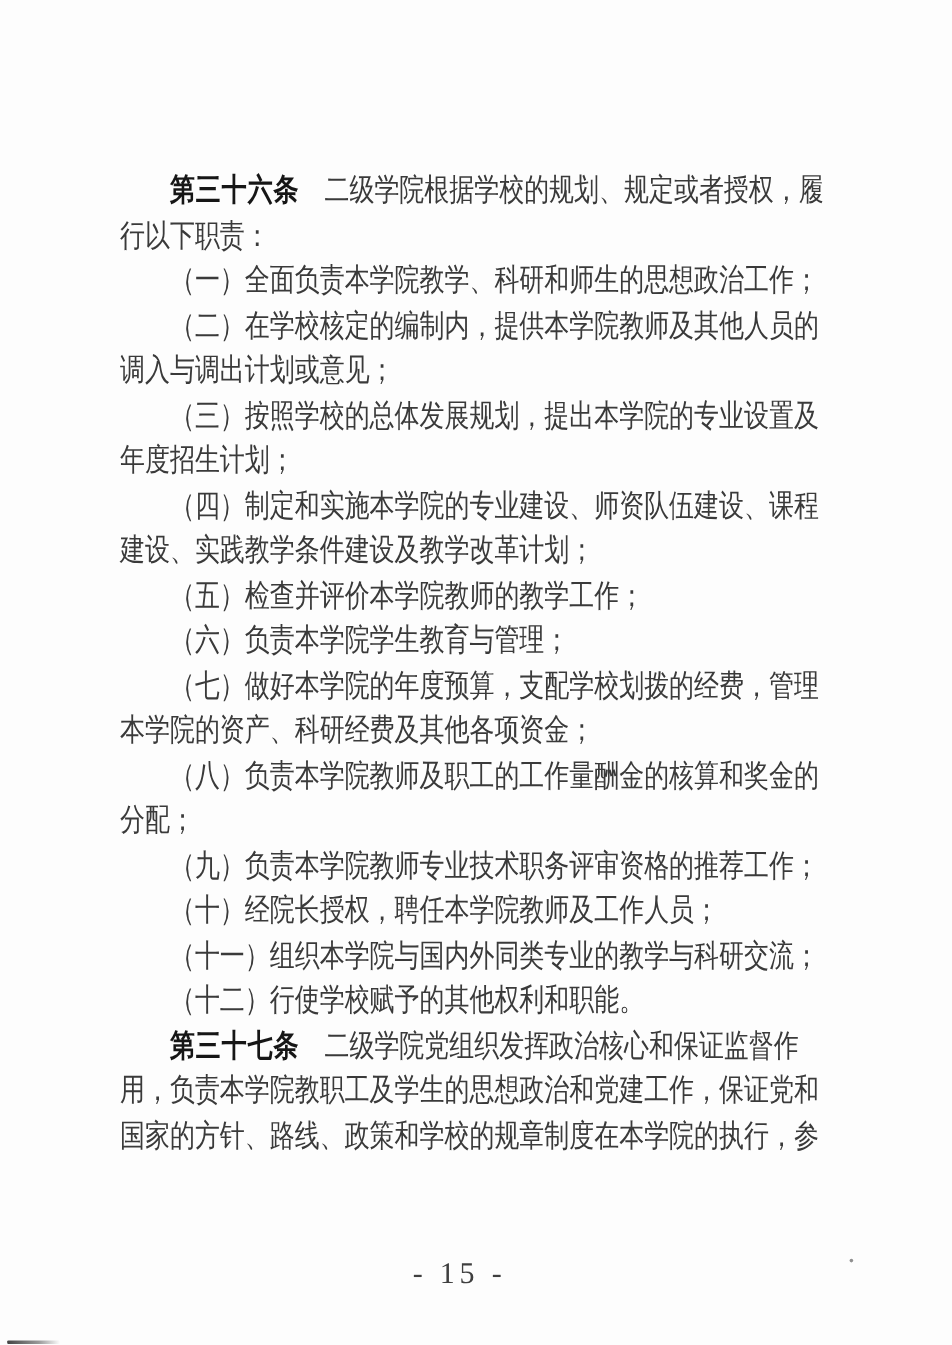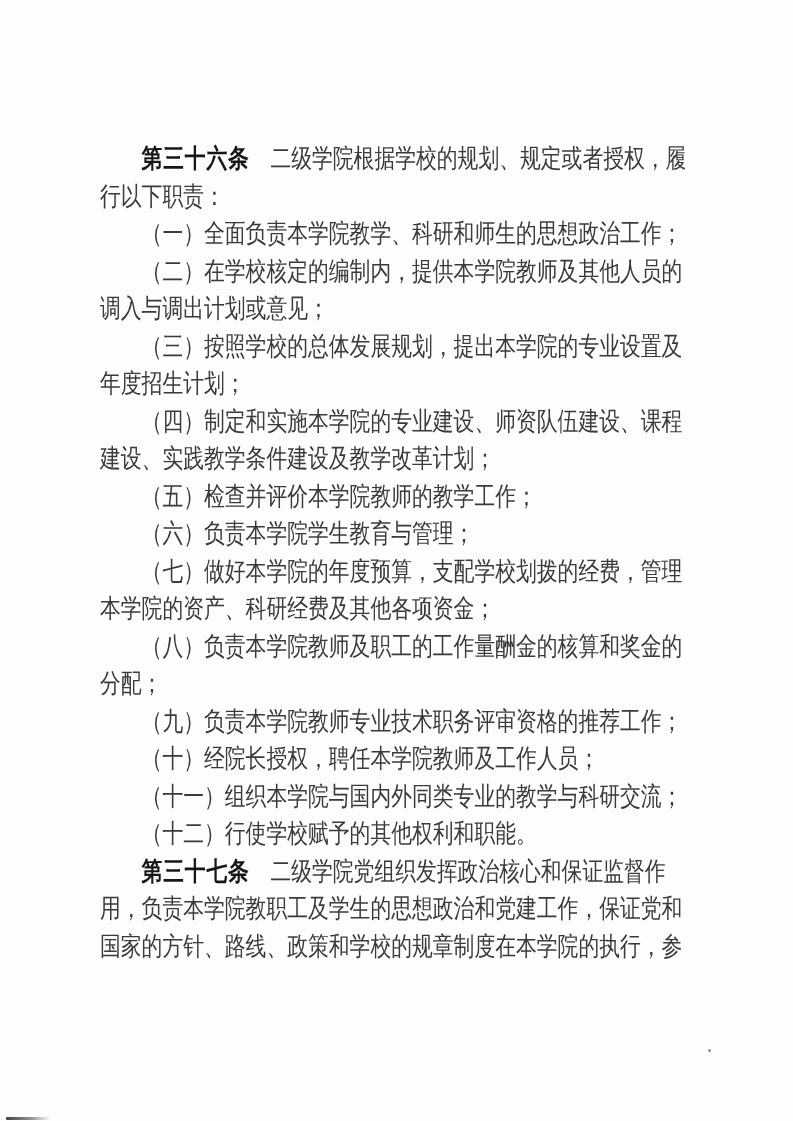--- a/index.html
+++ b/index.html
@@ -98,15 +98,16 @@
       <div class="line indent"><span>（八）负责本学院教师及职工的工作量酬金的核算和奖金的</span></div>
       <div class="line"><span>分配；</span></div>
       <div class="line indent"><span>（九）负责本学院教师专业技术职务评审资格的推荐工作；</span></div>
       <div class="line indent"><span>（十）经院长授权，聘任本学院教师及工作人员；</span></div>
       <div class="line indent"><span>（十一）组织本学院与国内外同类专业的教学与科研交流；</span></div>
       <div class="line indent"><span>（十二）行使学校赋予的其他权利和职能。</span></div>
       <div class="line indent"><span class="article-head">第三十七条</span><span>　二级学院党组织发挥政治核心和保证监督作</span></div>
       <div class="line"><span>用，负责本学院教职工及学生的思想政治和党建工作，保证党和</span></div>
       <div class="line"><span>国家的方针、路线、政策和学校的规章制度在本学院的执行，参</span></div>
     </div>
+  <div class="page-number">- 15 -</div>
   <div class="artifact artifact-bottom-left"></div>
   <div class="artifact artifact-dot"></div>
 </div>
 
 </body></html>

